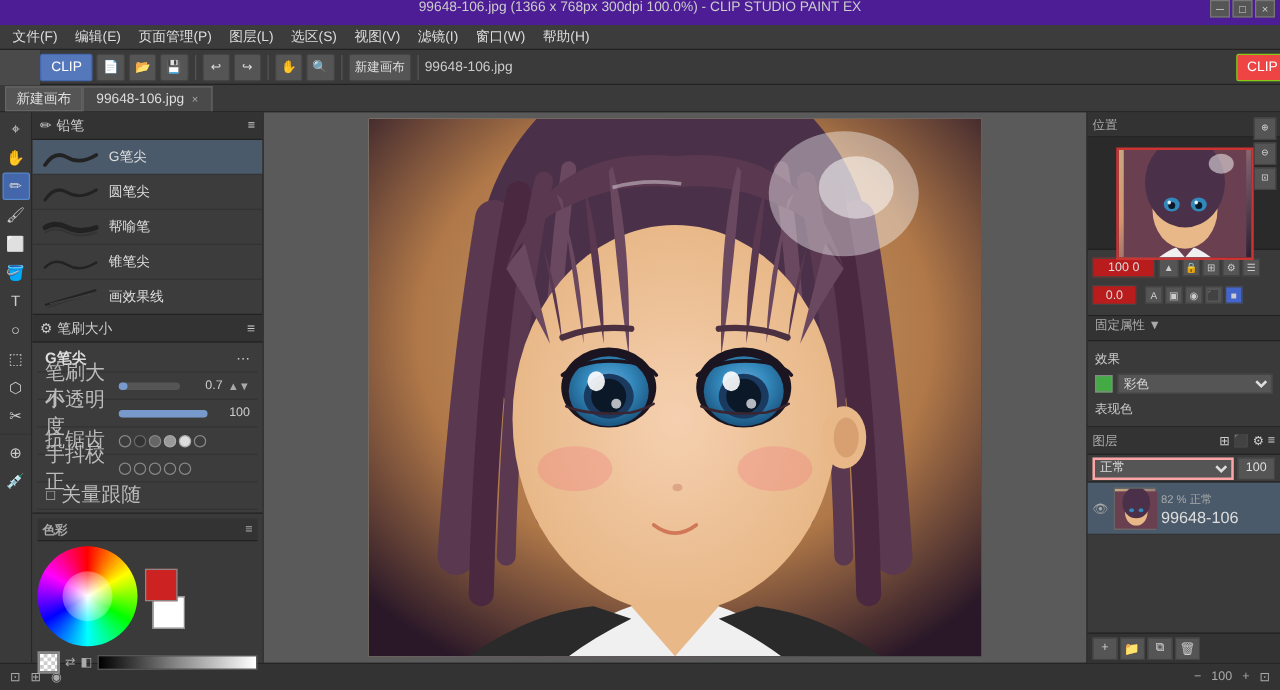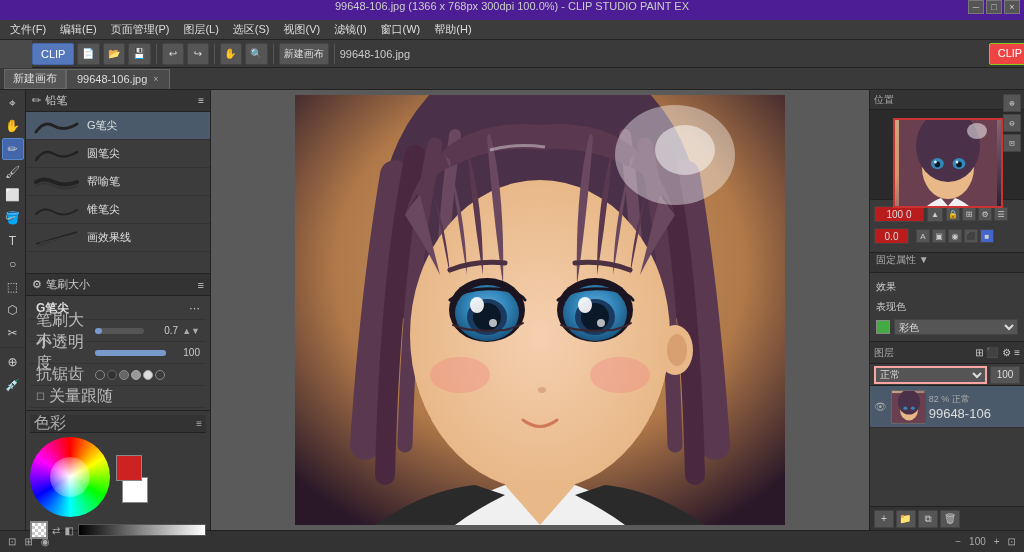--- a/index.html
+++ b/index.html
@@ -690,31 +690,41 @@
           <div class="props-dots">
             <div class="dot outline"></div>
             <div class="dot dark active"></div>
             <div class="dot medium active"></div>
             <div class="dot light"></div>
             <div class="dot white-dot"></div>
             <div class="dot outline"></div>
           </div>
         </div>
 
+        <div class="props-row">
+          <span class="props-label">手抖校正</span>
+          <div class="props-dots">
+            <div class="dot outline"></div>
+            <div class="dot outline"></div>
+            <div class="dot outline"></div>
+            <div class="dot outline"></div>
+            <div class="dot outline"></div>
+          </div>
+        </div>
 
         <div class="props-row">
           <span style="font-size:10px;color:#aaa;">☐</span>
           <span class="props-label" style="width:80px;">关量跟随</span>
         </div>
       </div>
     </div>
 
     <div id="color-area">
       <div style="height:18px;background:#333;display:flex;align-items:center;padding:0 4px;border-bottom:1px solid #222;gap:4px;">
-        <span style="font-size:16px;color:#aaa;">色彩</span>
+        <span style="font-size:10px;color:#aaa;font-weight:bold;">色彩</span>
         <span style="margin-left:auto;font-size:10px;color:#aaa;">≡</span>
       </div>
       <div id="color-wheel-container" style="margin-top:4px;">
         <div id="color-wheel">
           <div id="color-wheel-inner"></div>
         </div>
         <div id="color-swatches">
           <div style="position:relative;width:44px;height:44px;">
             <div class="fg-color" style="position:absolute;top:0;left:0;z-index:2;"></div>
             <div class="bg-color" style="position:absolute;top:14px;left:14px;z-index:1;"></div>
@@ -895,27 +905,27 @@
 
     <div id="right-section-label">
       <span style="font-size:10px;color:#aaa;">固定属性 ▼</span>
     </div>
 
     <div id="effect-section">
       <div class="effect-row">
         <span>效果</span>
       </div>
       <div class="effect-row">
-        <span>表现色</span>
-      </div>
-      <div class="effect-row">
         <div class="effect-color-swatch" style="background:#44aa44;"></div>
         <select class="effect-dropdown">
           <option>彩色</option>
         </select>
+      </div>
+      <div class="effect-row">
+        <span>表现色</span>
       </div>
     </div>
 
     <div id="layers-header">
       <span style="font-size:10px;color:#aaa;">图层</span>
       <span style="margin-left:auto;" class="layers-icon">⊞</span>
       <span class="layers-icon">⬛</span>
       <span class="layers-icon">⚙</span>
       <span class="layers-icon">≡</span>
     </div>

